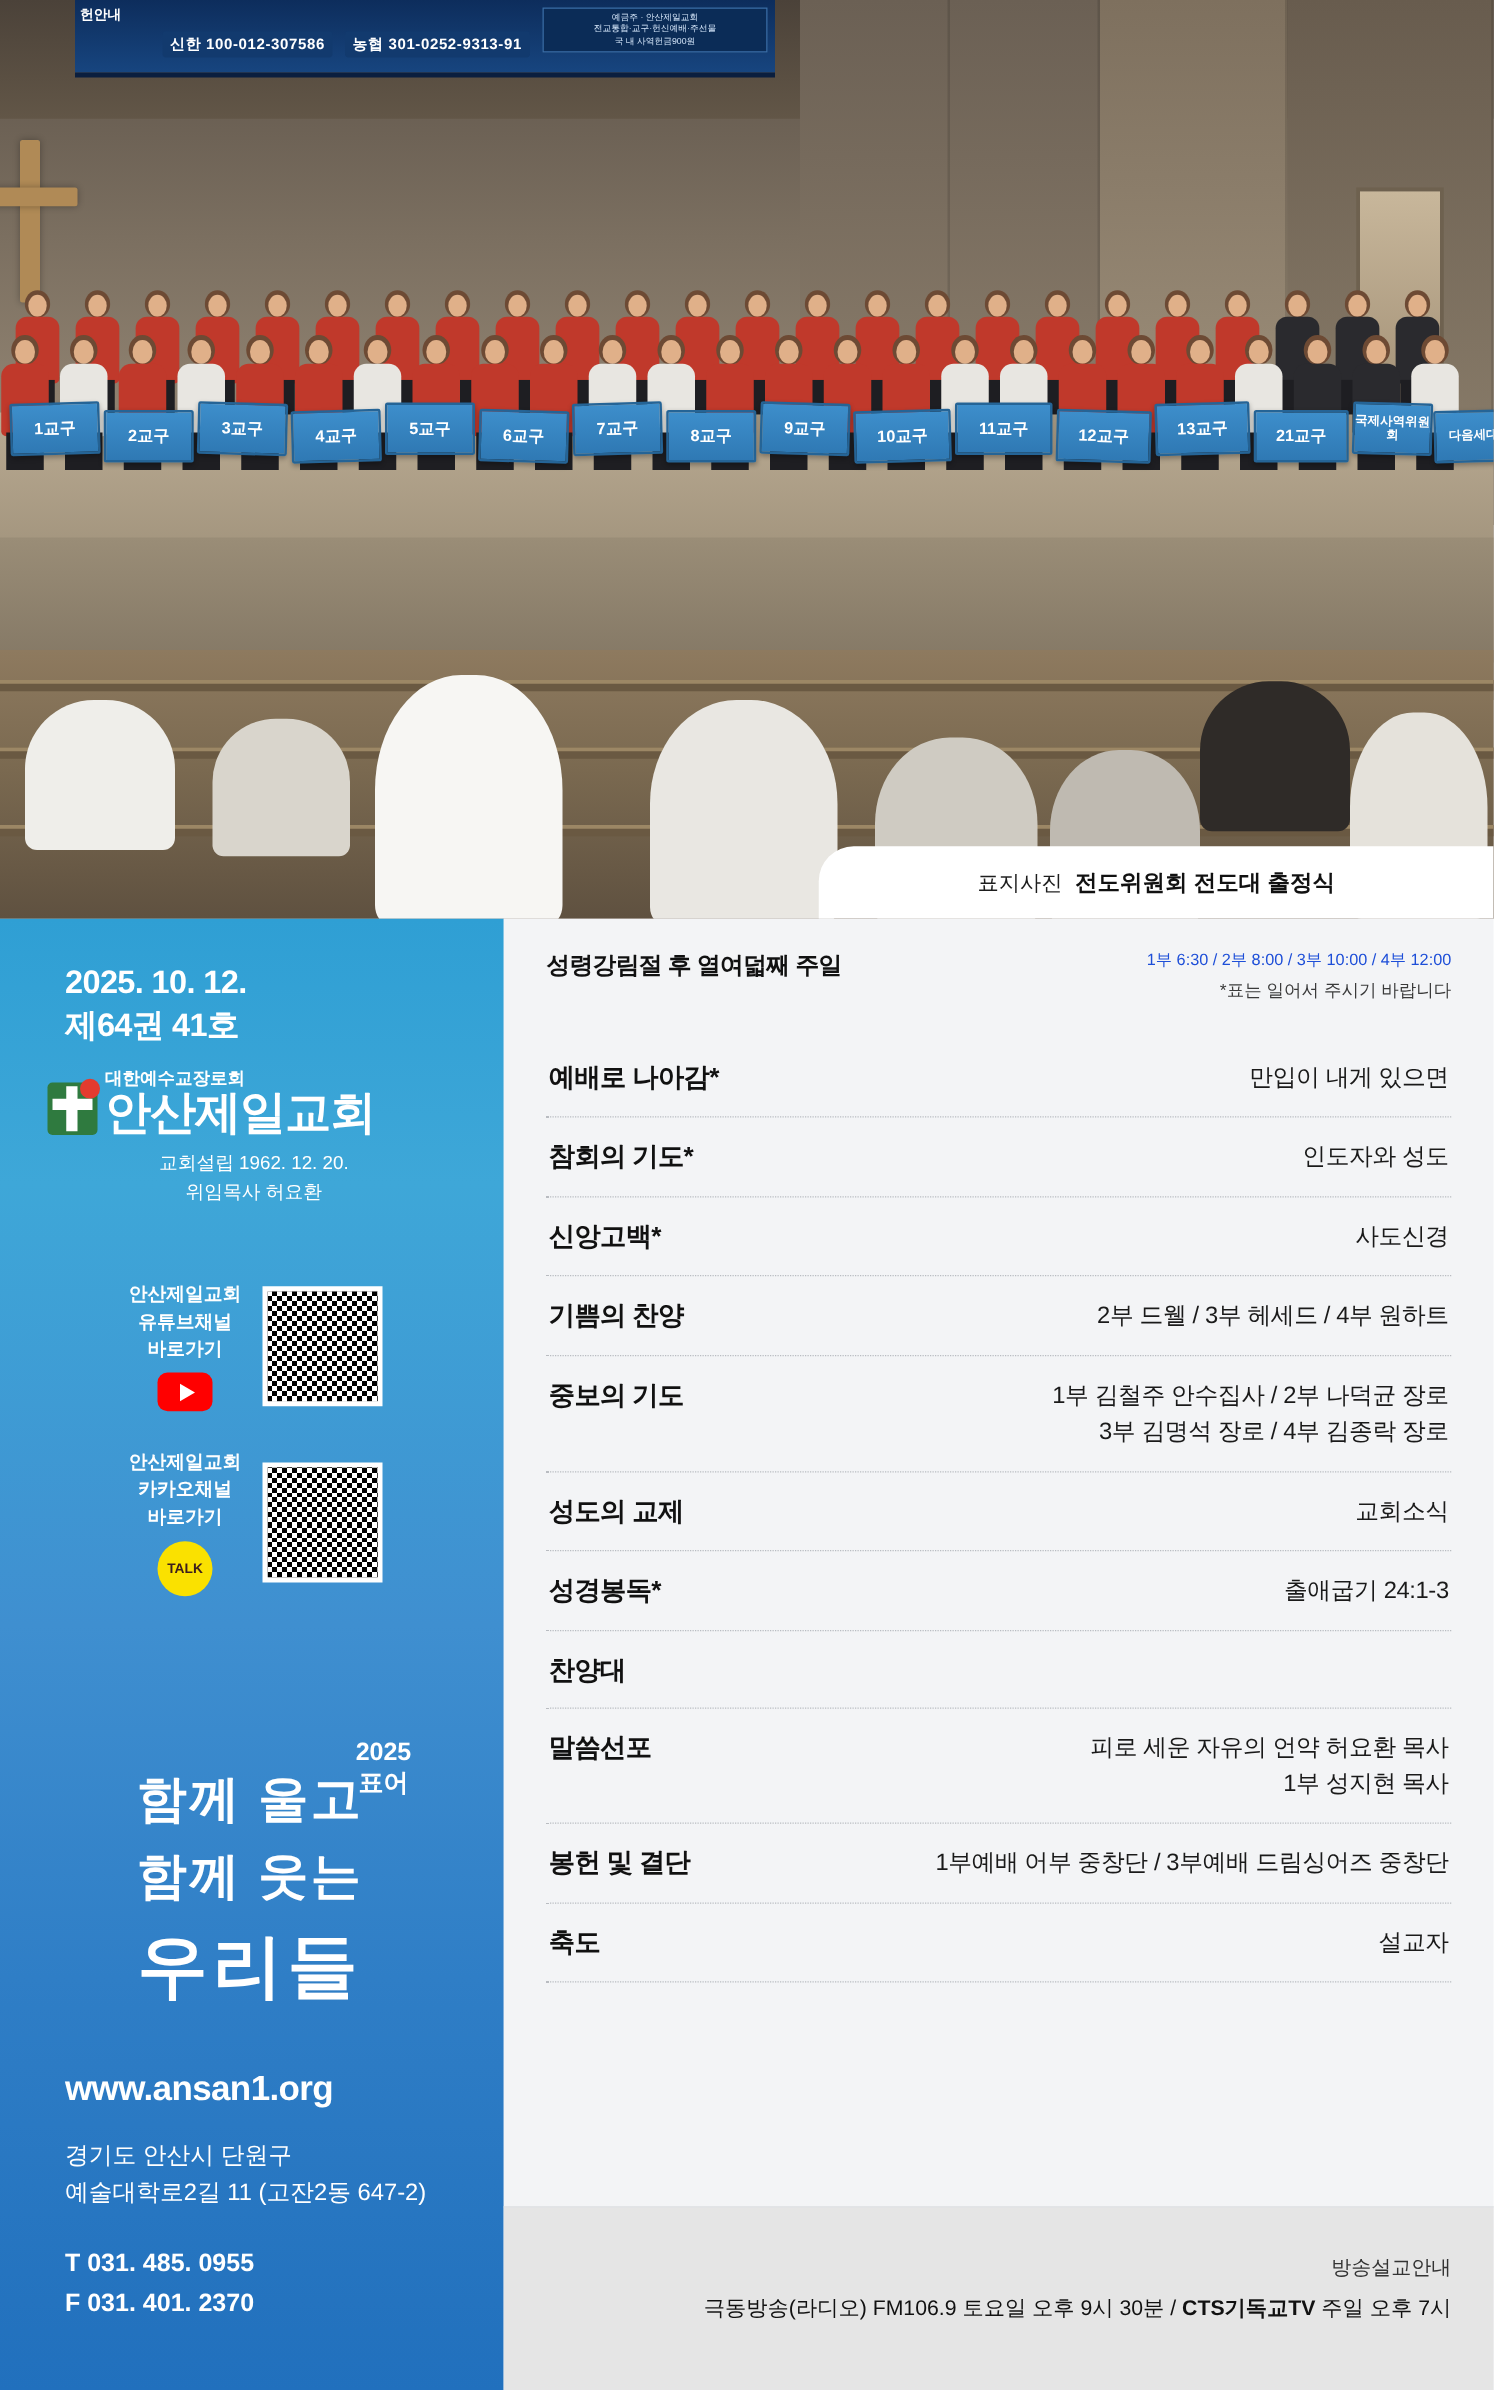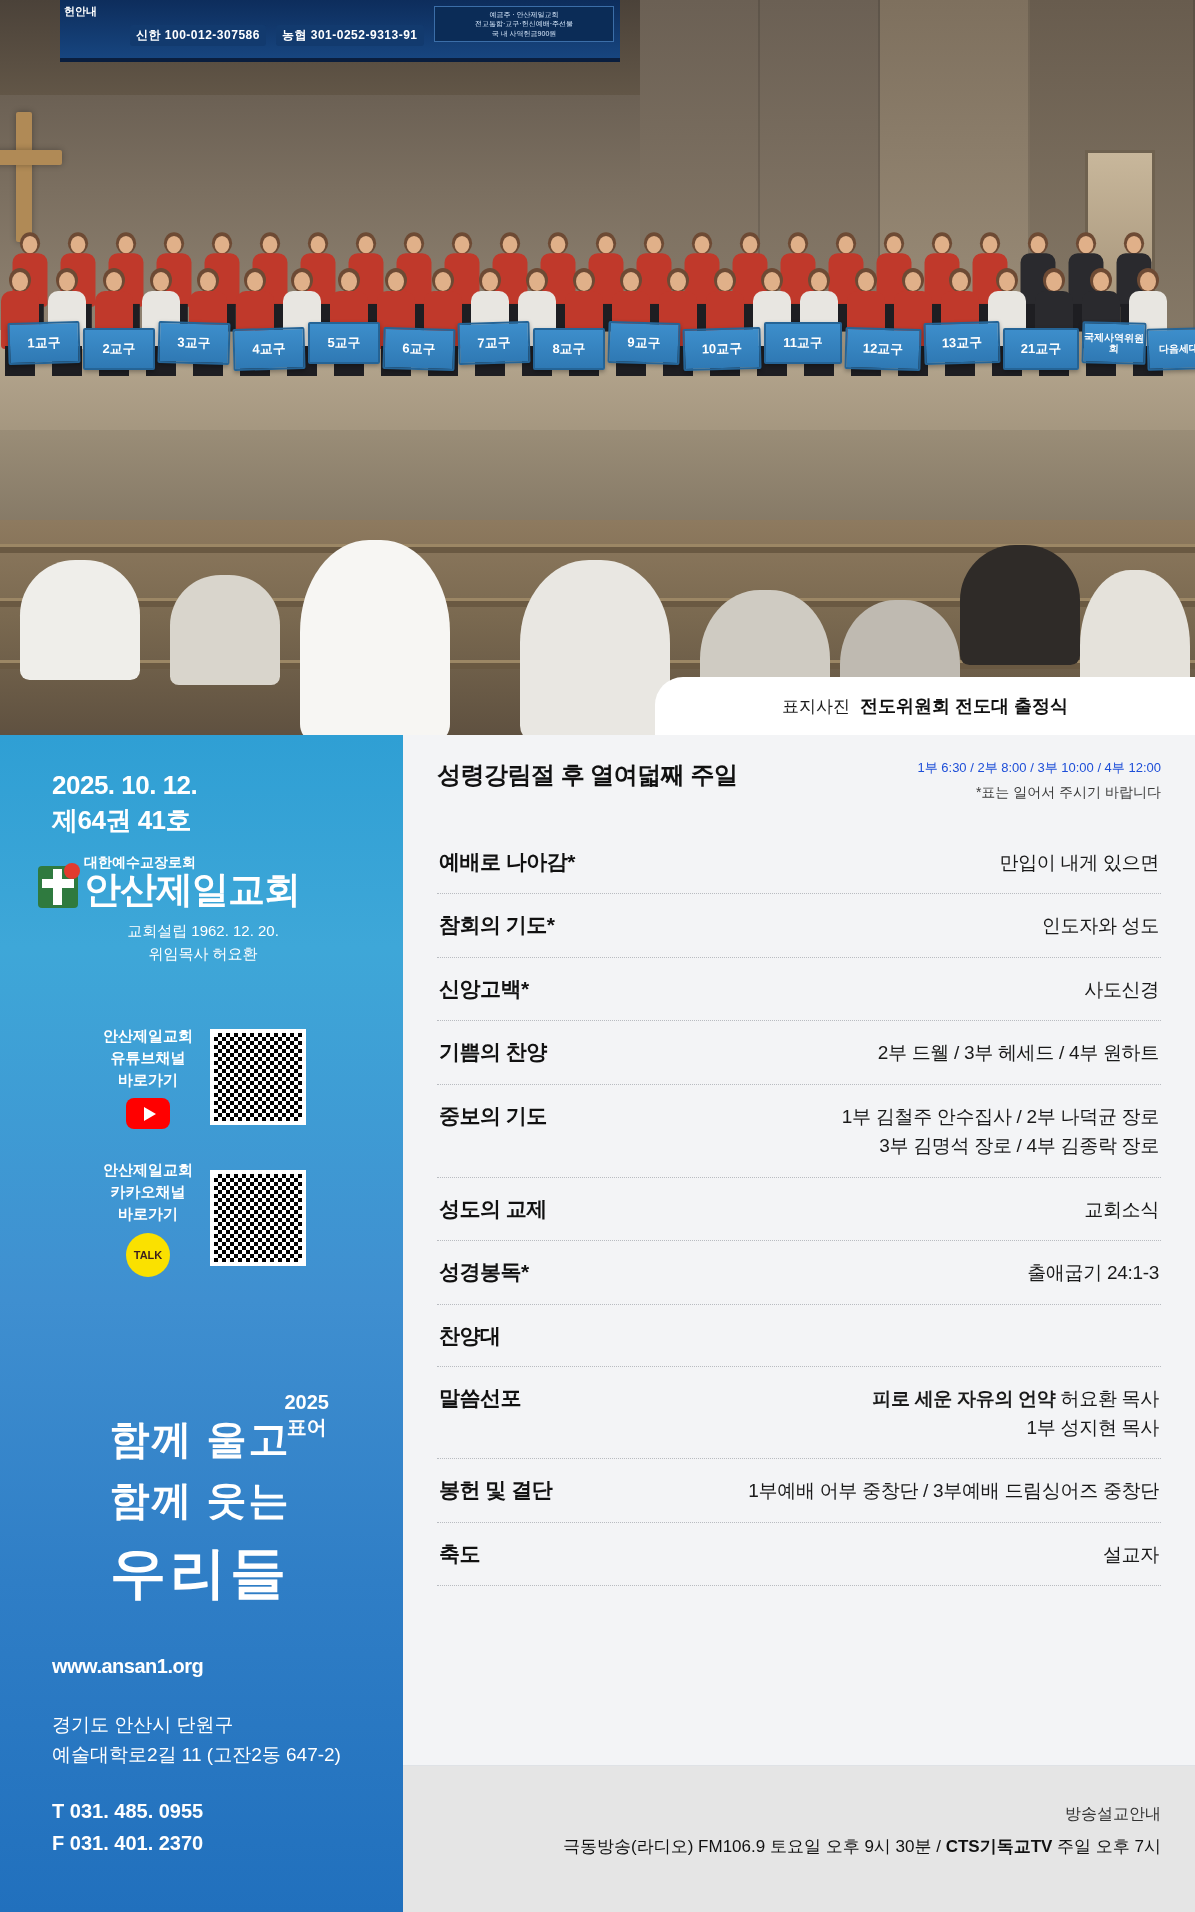--- a/index.html
+++ b/index.html
@@ -214,21 +214,21 @@
   }
   .slogan .year {
     position: absolute; right: 26px; top: 10px; font-size: 20px; font-weight: bold; line-height: 1.25;
     text-align: center;
   }
   .slogan .s1 { font-size: 40px; font-weight: bold; letter-spacing: 2px; margin-top: 32px; }
   .slogan .s2 { font-size: 40px; font-weight: bold; letter-spacing: 2px; margin-top: 6px; }
   .slogan .s3 { font-size: 56px; font-weight: bold; letter-spacing: 4px; margin-top: 8px; }
   .site {
     position: absolute; left: 52px; top: 920px;
-    font-size: 20px; font-weight: bold; letter-spacing: -0.5px;
+    font-size: 28px; font-weight: bold; letter-spacing: -0.5px;
   }
   .addr {
     position: absolute; left: 52px; top: 975px;
     font-size: 19px; line-height: 1.6;
   }
   .tel {
     position: absolute; left: 52px; top: 1060px;
     font-size: 20px; line-height: 1.6; font-weight: bold;
   }
 
@@ -236,42 +236,42 @@
   .right-col {
     position: absolute; left: 403px; top: 735px;
     width: 792px; height: 1177px;
     background: #f3f4f6;
   }
   .order-head {
     position: absolute; left: 0; top: 0; width: 792px; height: 92px;
     padding: 24px 34px 0 34px;
     display: flex; align-items: flex-start; justify-content: space-between;
   }
-  .order-title { font-size: 24px; font-weight: bold; color: #111; letter-spacing: -0.5px; }
+  .order-title { font-size: 19px; font-weight: bold; color: #111; letter-spacing: -0.5px; }
   .order-times { text-align: right; }
   .order-times .t1 { font-size: 13px; color: #1d4ed8; }
   .order-times .t2 { font-size: 14px; color: #3a3a3a; margin-top: 7px; }
   .order-list {
     position: absolute; left: 34px; top: 96px; width: 724px;
   }
   .order-row {
     display: flex; align-items: flex-start; justify-content: space-between;
     border-bottom: 1px dotted #b9bcc1;
     padding: 17px 2px 16px 2px;
     gap: 16px;
   }
   .order-row .label {
     font-size: 21px; font-weight: bold; color: #111; letter-spacing: -0.5px;
     white-space: nowrap;
   }
   .order-row .value {
     font-size: 19px; color: #1a1a1a; text-align: right; line-height: 1.55;
     letter-spacing: -0.3px;
   }
-  .order-row .value b { font-weight: bold; }
+  .order-row .value b { font-weight: normal; }
   .footer {
     position: absolute; left: 403px; top: 1765px;
     width: 792px; height: 147px;
     background: #e5e5e5;
     border-top: 1px solid #dfe2e6;
   }
   .footer-inner {
     position: absolute; right: 34px; top: 38px; text-align: right;
   }
   .footer .f1 { font-size: 16px; color: #333; }

